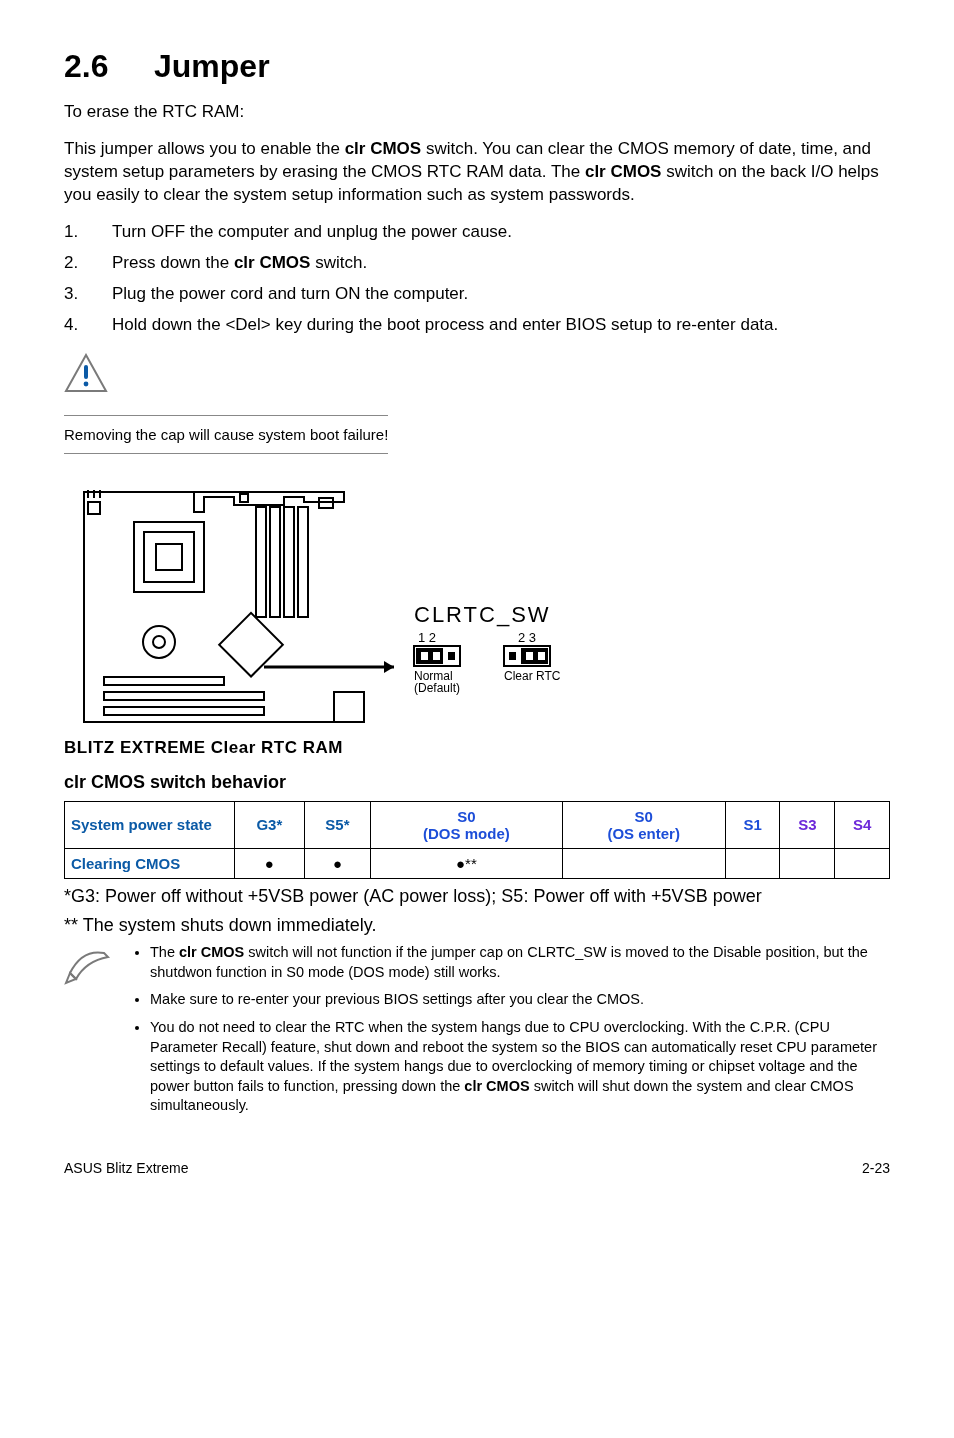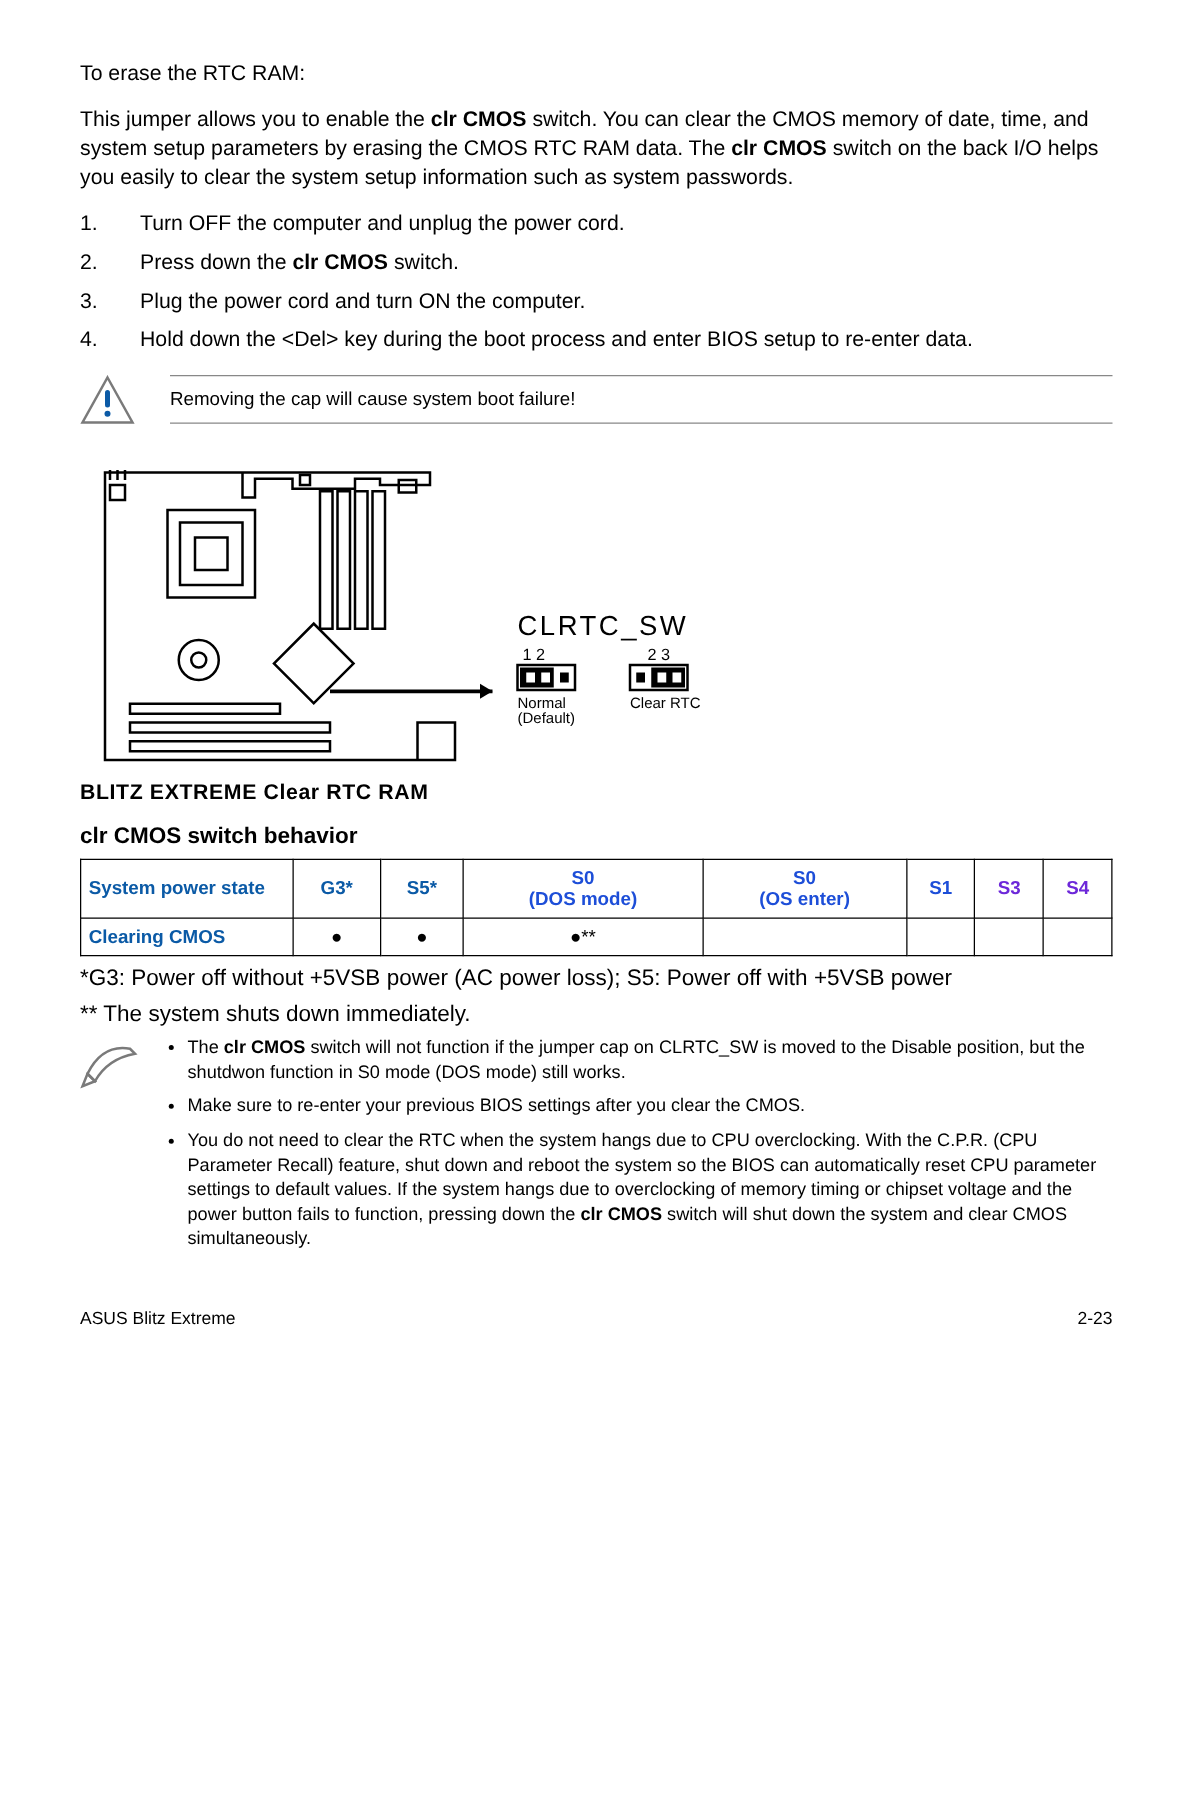--- a/index.html
+++ b/index.html
@@ -7,21 +7,21 @@
   .page { padding: 48px 64px 40px 64px; }
   h1.main { font-size: 32px; font-weight: bold; margin-bottom: 16px; }
   h1.main .num { display: inline-block; width: 90px; }
   .sub1 { font-size: 17px; font-weight: bold; margin-bottom: 10px; }
   .sub1 .n { display: inline-block; width: 48px; }
   p.body { font-size: 17px; line-height: 1.35; margin-bottom: 14px; }
   ol.steps { list-style: none; margin-bottom: 16px; }
   ol.steps li { font-size: 17px; line-height: 1.35; margin-bottom: 8px; display: flex; }
   ol.steps li .sn { width: 48px; flex: 0 0 48px; }
   ol.steps li .st { flex: 1; }
-  .callout { display: flex; align-items: center; gap: 28px; margin: 10px 0 18px 0; }
+  .callout { display: flex; align-items: flex-start; gap: 18px; margin: 10px 0 18px 0; flex-direction: column; }
   .callout .rule { flex: 1; }
   .callout .rule .line { border-top: 1px solid #888; }
   .callout .rule .ctext { font-size: 15px; padding: 10px 0; }
   .tri { width: 44px; height: 40px; flex: 0 0 44px; position: relative; }
   .tri svg { width: 44px; height: 40px; display: block; }
   .pencil svg { width: 50px; height: 42px; display: block; }
   .notes { display: flex; gap: 18px; align-items: flex-start; margin-top: 6px; }
   .notes ul { list-style: disc; padding-left: 18px; flex: 1; }
   .notes ul li { font-size: 14.5px; line-height: 1.35; margin-bottom: 8px; }
   .diagram-wrap { margin: 6px 0 12px 0; }
@@ -36,30 +36,33 @@
   table.cmos .green { color: #6d28d9; font-weight: bold; }
   .tnote { font-size: 18px; margin-top: 6px; line-height: 1.3; }
   .footer { display: flex; justify-content: space-between; font-size: 14px; margin-top: 36px; }
   b { font-weight: bold; }
 </style>
 </head>
 <body>
 
 <div class="page">
 
+  <h1 class="main">
+    <span class="num">2.6</span><span>Jumper</span>
+  </h1>
 
 
   <p class="body">To erase the RTC RAM:</p>
 
   <p class="body">This jumper allows you to enable the <b>clr CMOS</b> switch. You can clear the CMOS memory of date, time, and system setup parameters by erasing the CMOS RTC RAM data. The <b>clr CMOS</b> switch on the back I/O helps you easily to clear the system setup information such as system passwords.</p>
 
   <ol class="steps">
     <li>
         <span class="sn">1.</span>
-        <span class="st">Turn OFF the computer and unplug the power cord.</span>
+        <span class="st">Turn OFF the computer and unplug the power cause.</span>
       </li>
     <li>
         <span class="sn">2.</span>
         <span class="st">Press down the <b>clr CMOS</b> switch.</span>
       </li>
     <li>
         <span class="sn">3.</span>
         <span class="st">Plug the power cord and turn ON the computer.</span>
       </li>
     <li>

